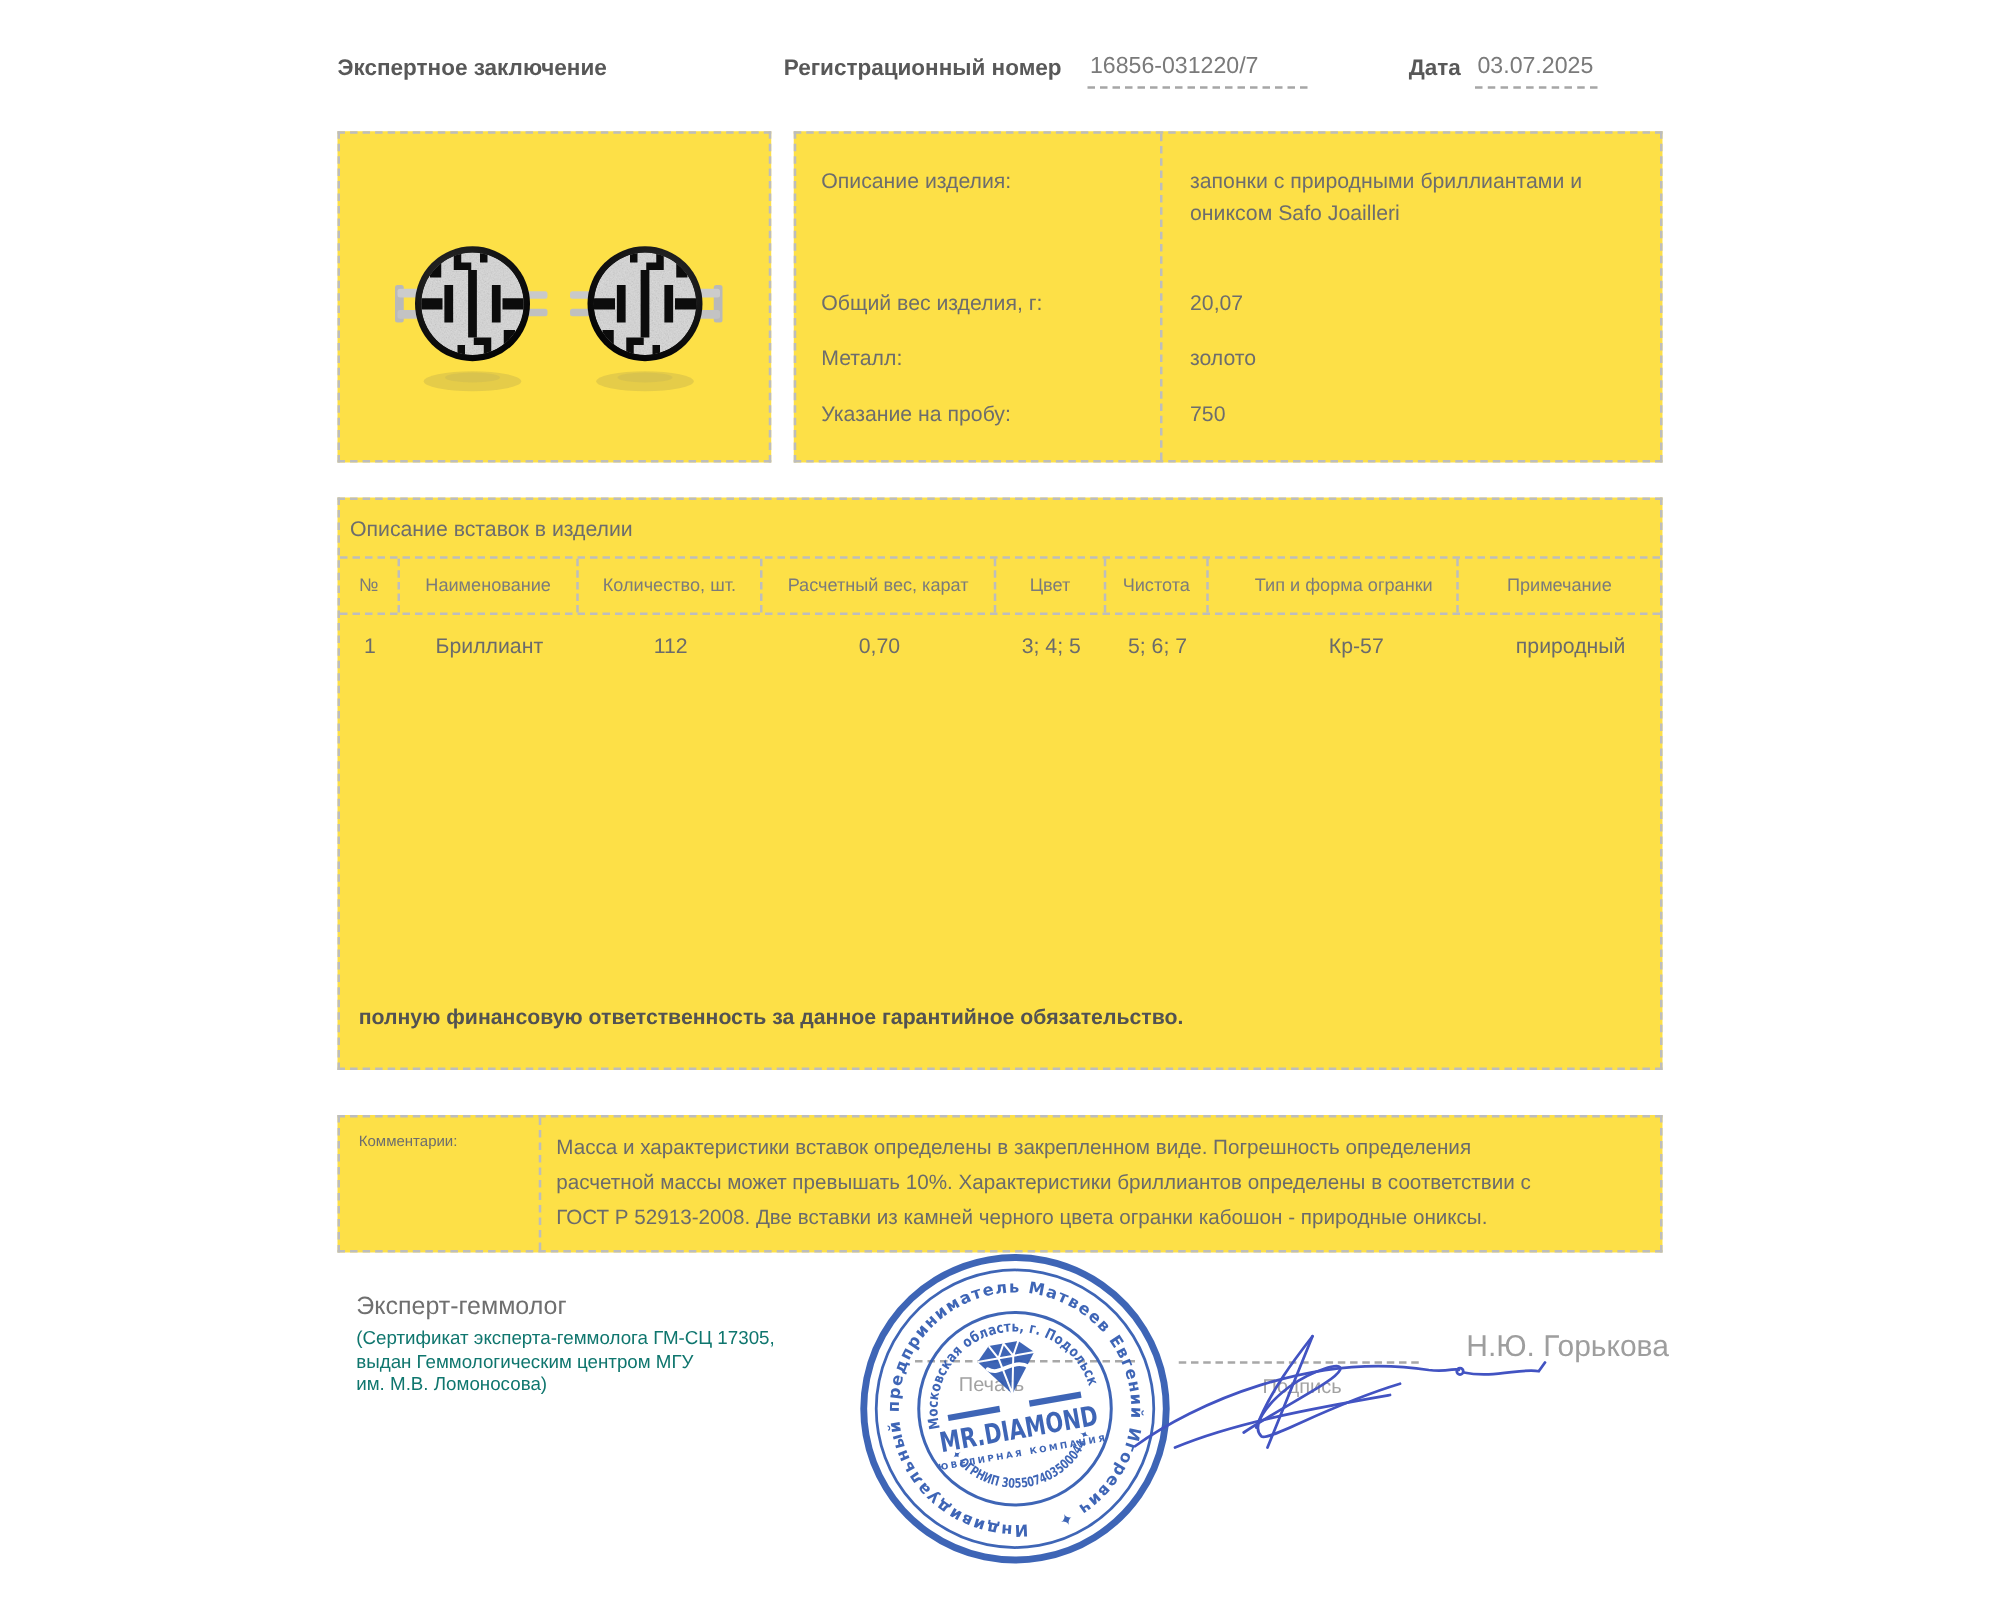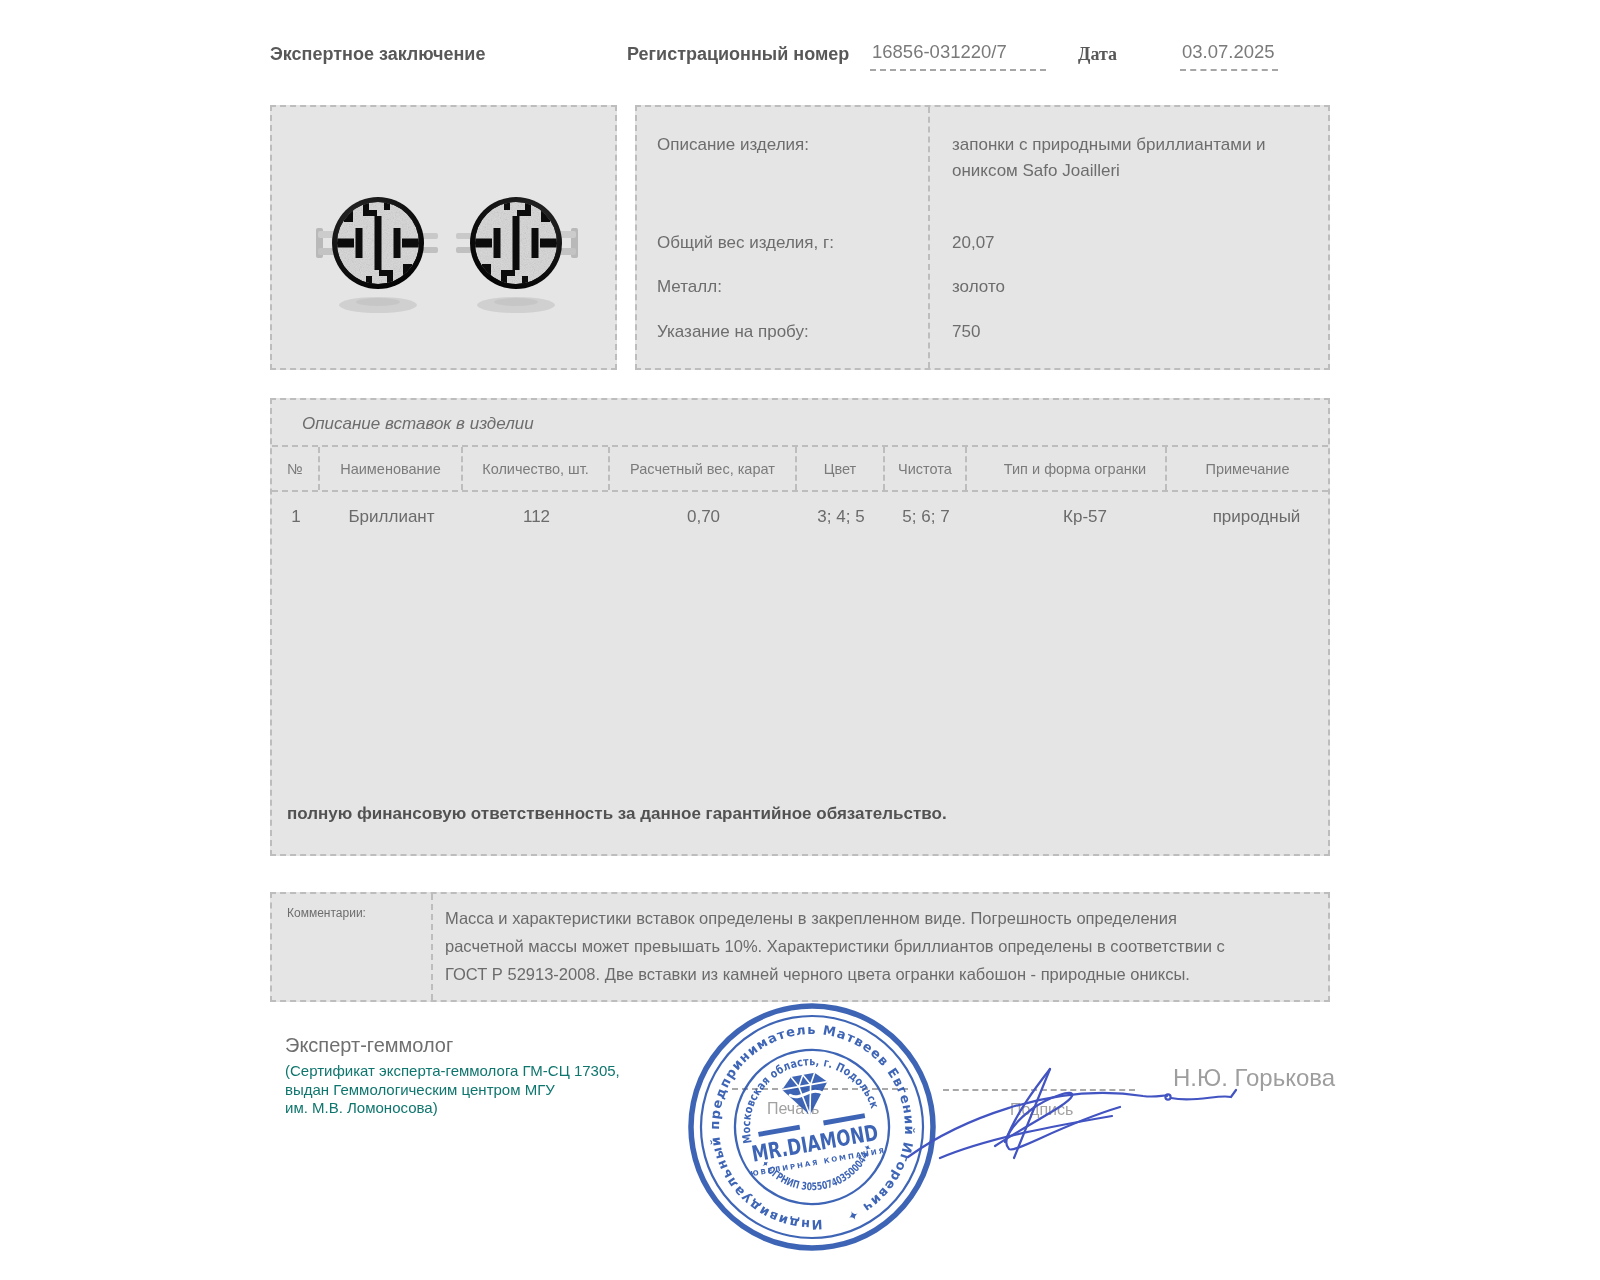--- a/index.html
+++ b/index.html
@@ -4,21 +4,21 @@
 <style>
   html,body{margin:0;padding:0;background:#ffffff;}
   .page{position:relative;width:1600px;height:1280px;background:#ffffff;overflow:hidden;
         font-family:"Liberation Sans", sans-serif;}
   .abs{position:absolute;}
   .nowrap{white-space:nowrap;}
   
   .h-bold{font-size:18px;font-weight:bold;color:#585858;}
   .h-val{font-size:18.5px;color:#7a7a7a;border-bottom:2px dashed #a6a6a6;padding:0 2px 6px 2px;}
   
-  .dbox{border:2px dashed #bdbdbd;box-sizing:border-box;background:#e5e5e5;}
+  .dbox{border:2px dashed #bdbdbd;box-sizing:border-box;background:#fde047;}
   .vdiv{position:absolute;top:0;bottom:0;width:0;border-left:2px dashed #bdbdbd;}
   
   .d-label,.d-value{font-size:17px;color:#6d6d6d;line-height:26px;}
   
   .tbl-title{font-size:17px;color:#6d6d6d;}
   .thead{position:absolute;left:0;right:0;top:45px;height:47px;display:flex;
          border-top:2px dashed #bdbdbd;border-bottom:2px dashed #bdbdbd;box-sizing:border-box;}
   .th{display:flex;align-items:center;justify-content:center;font-size:14.5px;color:#7b7b7b;
       border-right:2px dashed #bdbdbd;box-sizing:border-box;}
   .th:last-child{border-right:none;}
@@ -39,21 +39,21 @@
   .ex-name{font-size:24px;color:#9e9e9e;}
 </style>
 </head>
 <body>
 
 <div class="page">
 
   <div class="abs h-bold nowrap" style="left:270px;top:44px;">Экспертное заключение</div>
   <div class="abs h-bold nowrap" style="left:627px;top:44px;">Регистрационный номер</div>
   <div class="abs h-val nowrap" style="left:870px;top:41px;min-width:172px;">16856-031220/7</div>
-  <div class="abs h-bold nowrap" style="left:1078px;top:44px;font-family:Liberation Serif, serif;">Дата</div>
+  <div class="abs h-bold nowrap" style="left:1127px;top:44px;">Дата</div>
   <div class="abs h-val nowrap" style="left:1180px;top:41px;min-width:94px;">03.07.2025</div>
 
   <div class="abs dbox" style="left:270px;top:105px;width:347px;height:265px;">
     <svg width="343" height="261" viewBox="0 0 343 261" role="img" aria-label="Фото изделия: запонки с черным ониксом и бриллиантовым паве">
       <defs>
         <filter id="pave-grain" x="-20%" y="-20%" width="140%" height="140%">
           <feTurbulence type="fractalNoise" baseFrequency="0.85" numOctaves="3" result="n"></feTurbulence>
           <feColorMatrix in="n" type="saturate" values="0"></feColorMatrix>
           <feComponentTransfer>
               <feFuncA type="linear" slope="0.55" intercept="0"></feFuncA>
@@ -118,21 +118,21 @@
     <div class="abs d-value nowrap" style="left:315px;top:123px;">20,07</div>
 
     <div class="abs d-label nowrap" style="left:20px;top:167px;">Металл:</div>
     <div class="abs d-value nowrap" style="left:315px;top:167px;">золото</div>
 
     <div class="abs d-label nowrap" style="left:20px;top:212px;">Указание на пробу:</div>
     <div class="abs d-value nowrap" style="left:315px;top:212px;">750</div>
   </div>
 
   <div class="abs dbox" style="left:270px;top:398px;width:1060px;height:458px;">
-    <div class="abs tbl-title nowrap" style="left:30px;top:14px;font-style:italic;">Описание вставок в изделии</div>
+    <div class="abs tbl-title nowrap" style="left:8px;top:14px;">Описание вставок в изделии</div>
 
     <div class="thead">
       <div class="th c0">№</div>
       <div class="th c1">Наименование</div>
       <div class="th c2">Количество, шт.</div>
       <div class="th c3">Расчетный вес, карат</div>
       <div class="th c4">Цвет</div>
       <div class="th c5">Чистота</div>
       <div class="th c6">Тип и форма огранки</div>
       <div class="th c7">Примечание</div>

